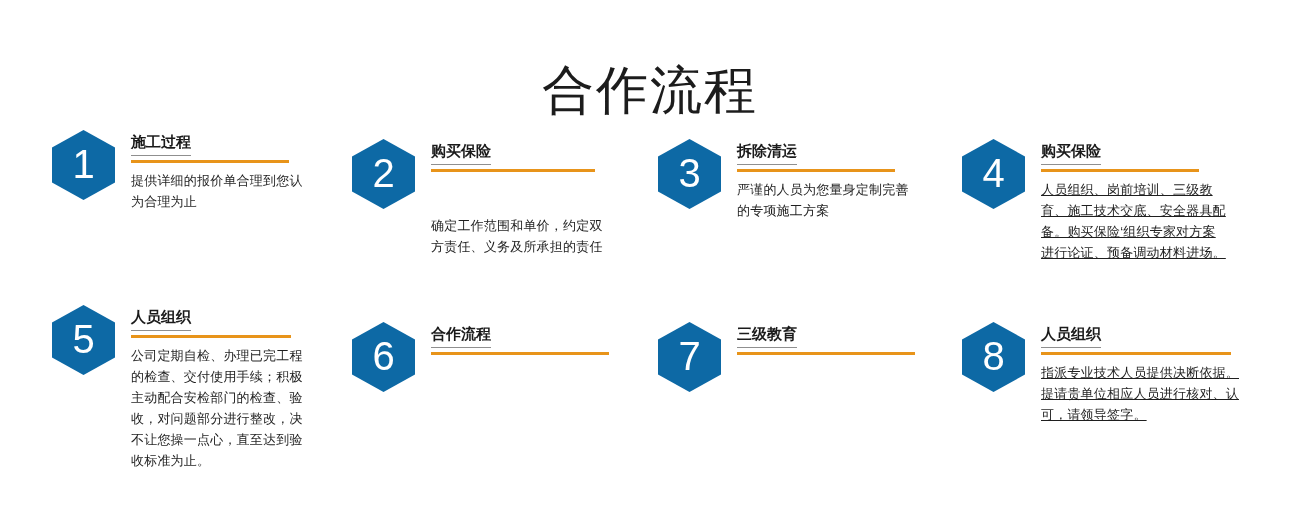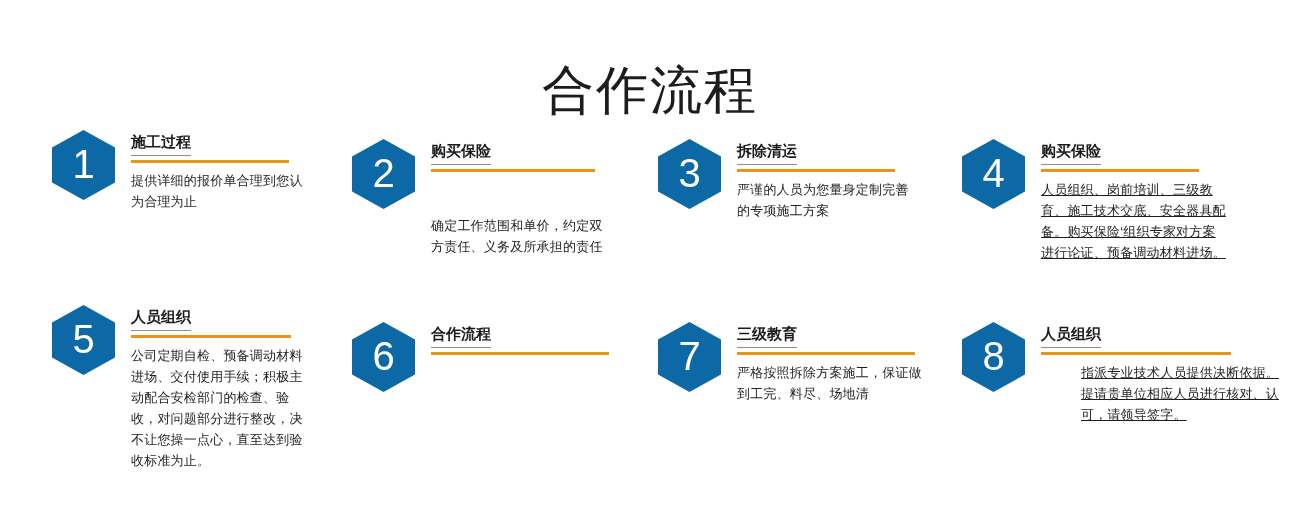--- a/index.html
+++ b/index.html
@@ -122,21 +122,21 @@
 
   .col-1 .step-desc { width: 175px; }
   .col-2 .step-desc { width: 178px; margin-top: 43px; }
   .col-3 .step-desc { width: 176px; }
   .col-4 .step-desc { width: 186px; text-decoration: underline; }
 
   
   .row-2 .col-1 .step-desc { width: 180px; }
   .row-2 .col-2 .step-desc { width: 196px; }
   .row-2 .col-3 .step-desc { width: 194px; }
-  .row-2 .col-4 .step-desc { width: 206px; margin-left: 40px; }
+  .row-2 .col-4 .step-desc { width: 206px; }
 
   .row-2 .col-1 .rule-orange { width: 160px; }
   .row-2 .col-2 .rule-orange { width: 178px; }
   .row-2 .col-3 .rule-orange { width: 178px; }
   .row-2 .col-4 .rule-orange { width: 190px; }
 </style>
 </head>
 <body>
 
 <h1 id="page-title">合作流程</h1>
@@ -193,42 +193,41 @@
 
   <div class="step-row row-2">
 
     <div class="step-item col-1 v-0">
       <div class="hex">
         <span class="hex-num">5</span>
       </div>
       <div class="step-text">
         <div class="step-title">人员组织</div>
         <div class="rule-orange"></div>
-        <div class="step-desc">公司定期自检、预备调动材料进场、交付使用手续；积极主动配合安检部门的检查、验收，对问题部分进行整改，决不让您操一点心，直至达到验收标准为止。</div>
+        <div class="step-desc">公司定期自检、办理已完工程的检查、交付使用手续；积极主动配合安检部门的检查、验收，对问题部分进行整改，决不让您操一点心，直至达到验收标准为止。</div>
       </div>
     </div>
 
     <div class="step-item col-2 v-16">
       <div class="hex">
         <span class="hex-num">6</span>
       </div>
       <div class="step-text">
         <div class="step-title">合作流程</div>
         <div class="rule-orange"></div>
       </div>
     </div>
 
     <div class="step-item col-3 v-16">
       <div class="hex">
         <span class="hex-num">7</span>
       </div>
       <div class="step-text">
         <div class="step-title">三级教育</div>
         <div class="rule-orange"></div>
-        <div class="step-desc">严格按照拆除方案施工，保证做到工完、料尽、场地清</div>
       </div>
     </div>
 
     <div class="step-item col-4 v-16">
       <div class="hex">
         <span class="hex-num">8</span>
       </div>
       <div class="step-text">
         <div class="step-title">人员组织</div>
         <div class="rule-orange"></div>

